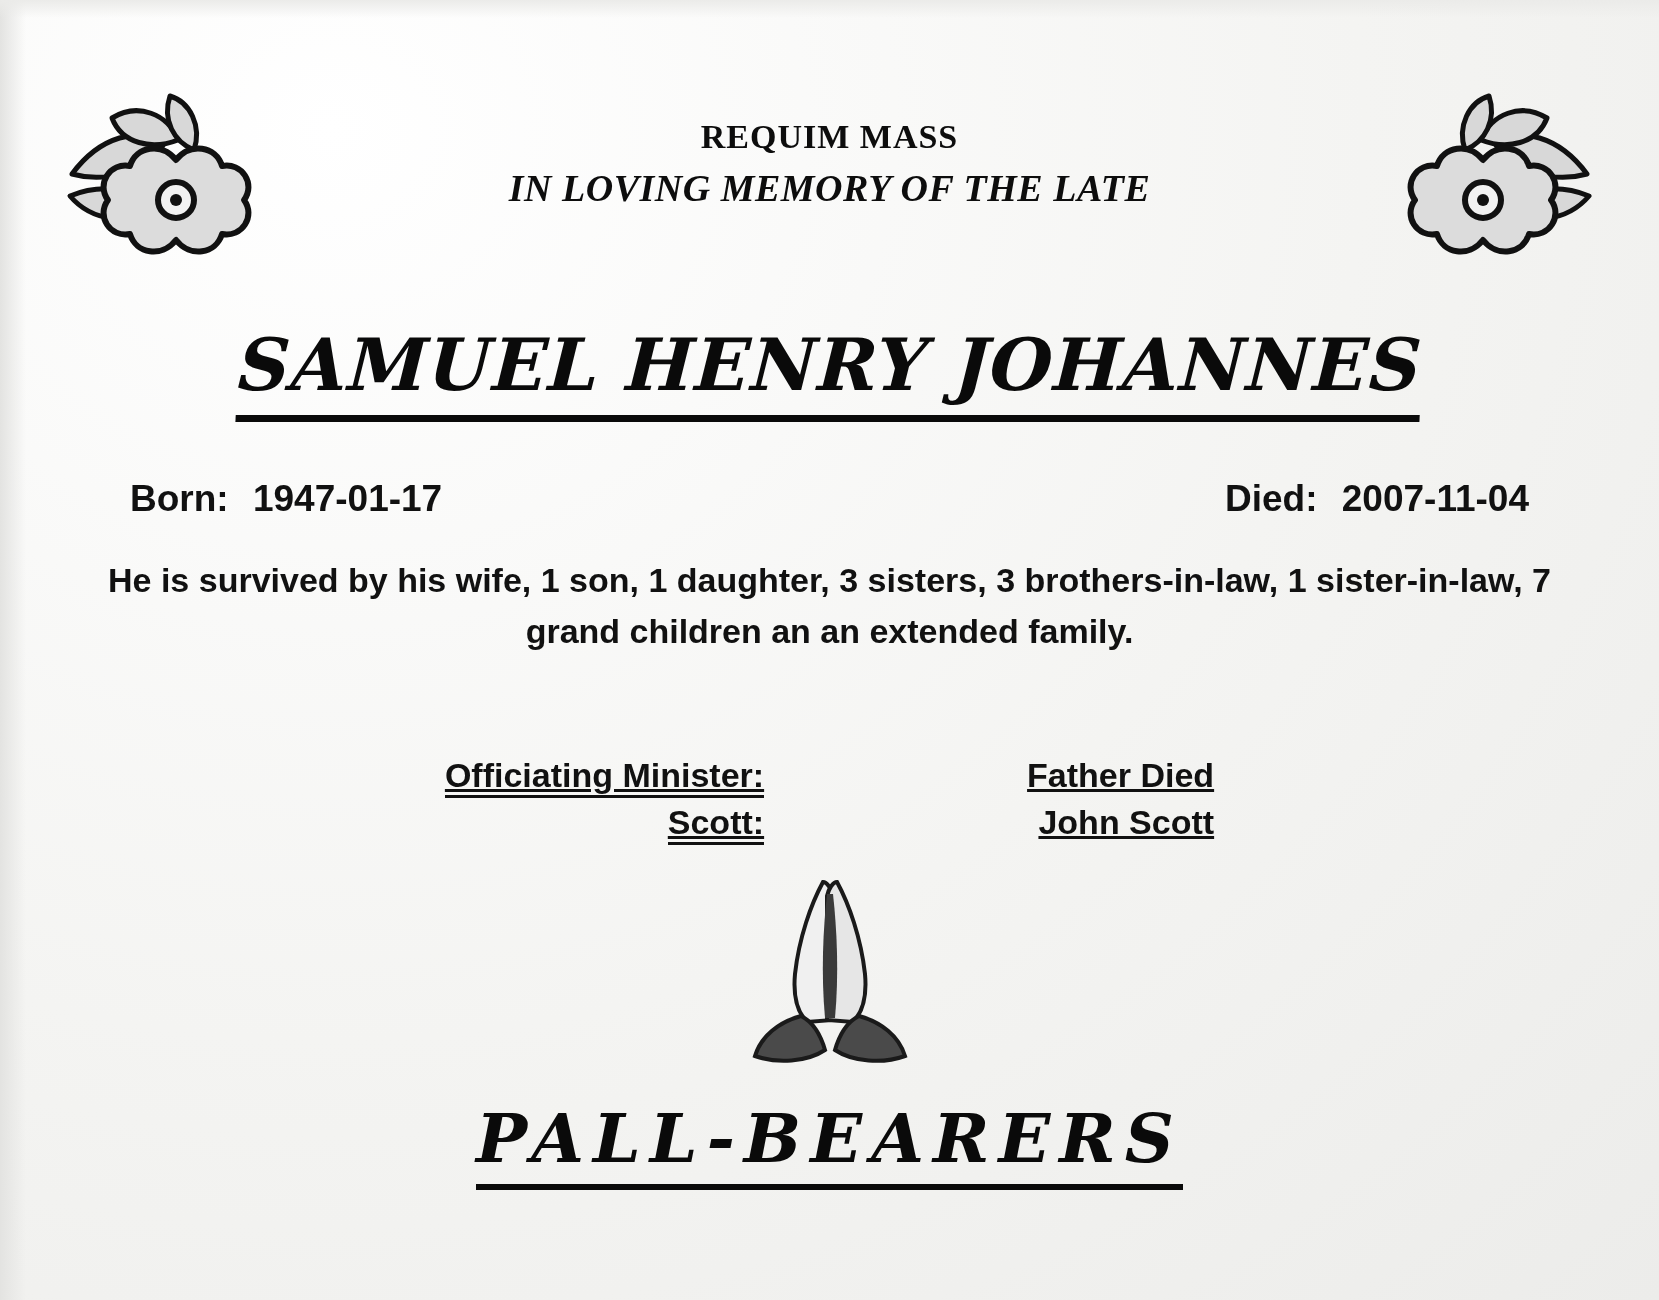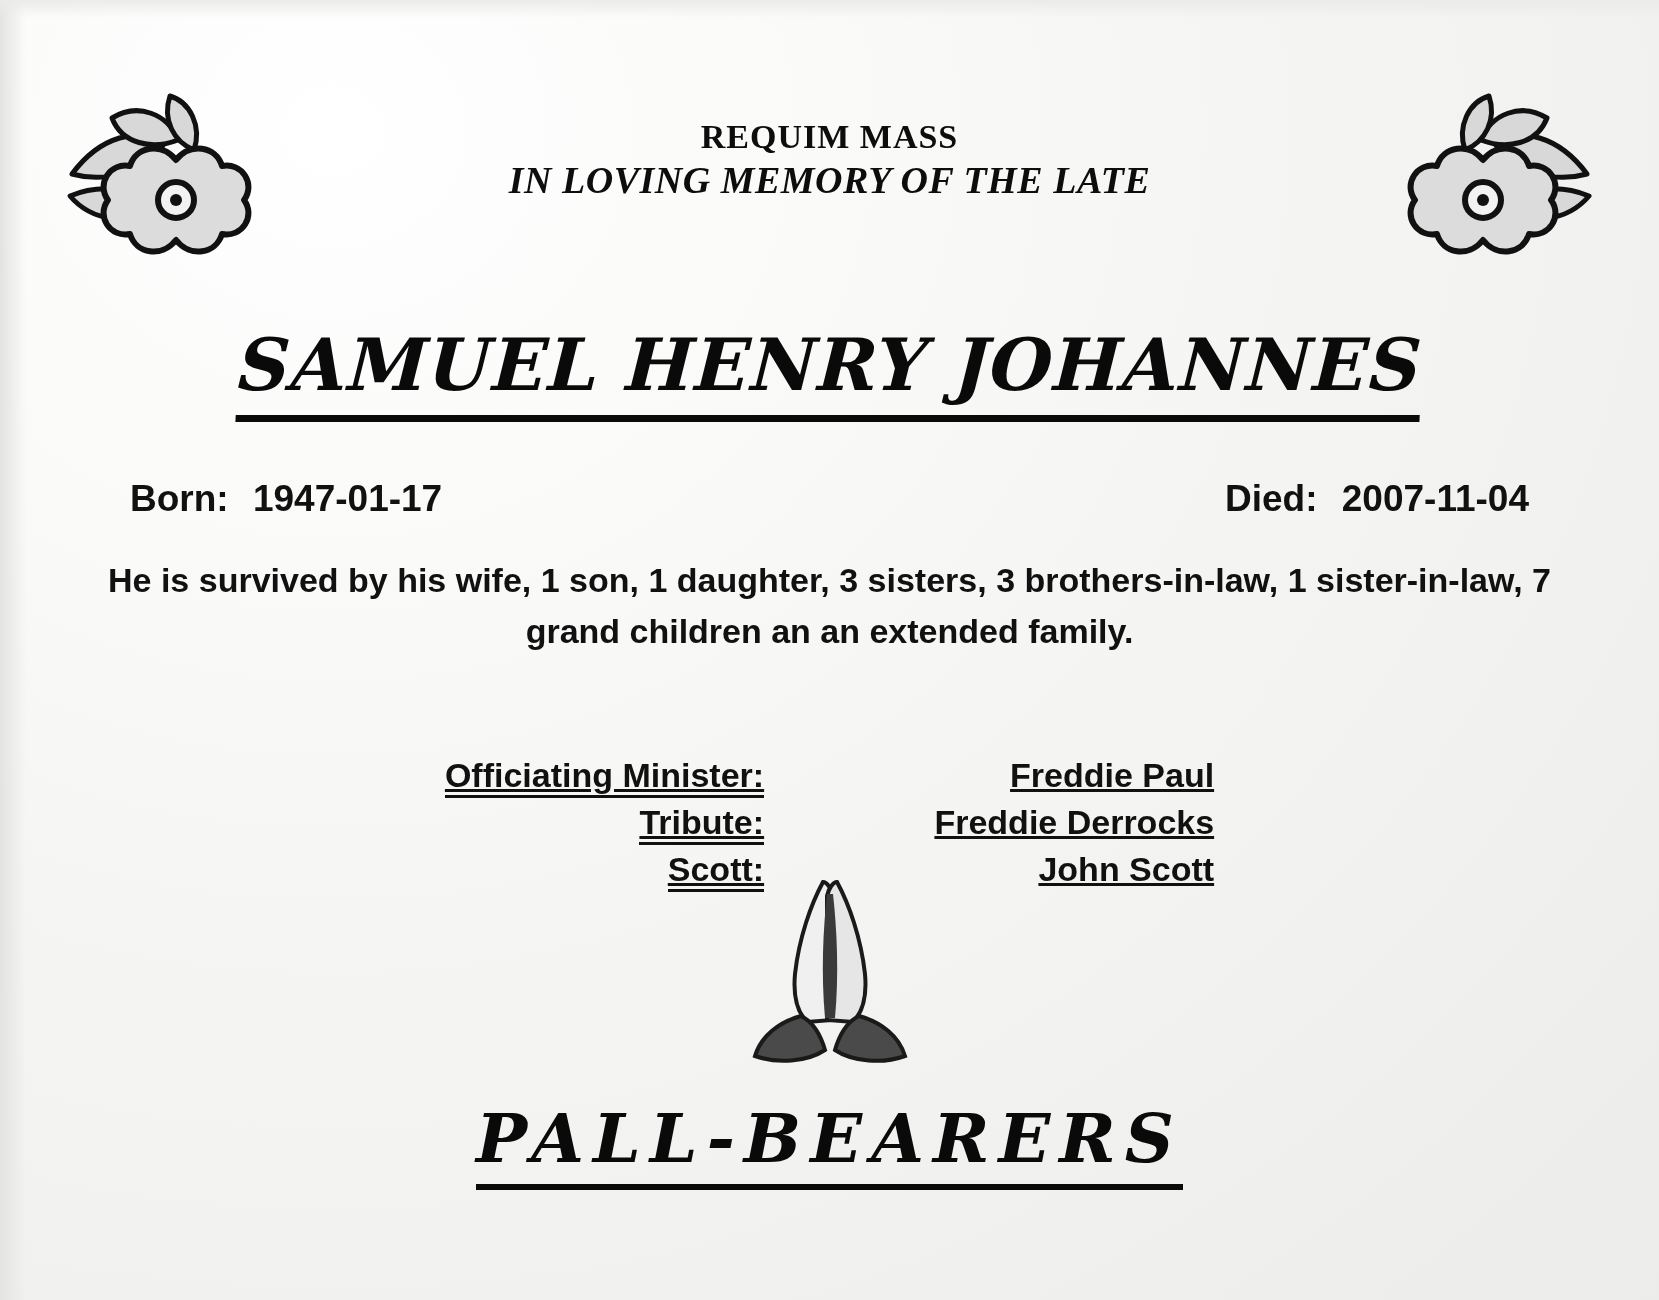--- a/index.html
+++ b/index.html
@@ -59,21 +59,21 @@
     letter-spacing: 1px;
     color: #0d0d0d;
   }
   .header-line2 {
     font-family: "Liberation Serif", serif;
     font-weight: bold;
     font-style: italic;
     font-size: 38px;
     letter-spacing: 0.5px;
     color: #0d0d0d;
-    margin-top: 2px;
+    margin-top: 10px;
   }
 
   
   .ornament {
     position: absolute;
     top: 78px;
     width: 220px;
     height: 200px;
   }
   .ornament.left { left: 52px; }
@@ -258,27 +258,21 @@
 
     <div class="survived">He is survived by his wife, 1 son, 1 daughter, 3 sisters, 3 brothers-in-law, 1 sister-in-law, 7 grand children an an extended family.</div>
 
     <div class="roles">
       <table class="roles-table">
         <tbody>
           <tr>
             <td class="role">
               <span>Officiating Minister:</span>
             </td>
-            <td class="person">Freddie Paul</td>
-          </tr>
-          <tr>
-            <td class="role">
-              <span>Tribute:</span>
-            </td>
-            <td class="person">Freddie Derrocks</td>
+            <td class="person">Father Died</td>
           </tr>
           <tr>
             <td class="role">
               <span>Scott:</span>
             </td>
             <td class="person">John Scott</td>
           </tr>
         </tbody>
       </table>
     </div>

